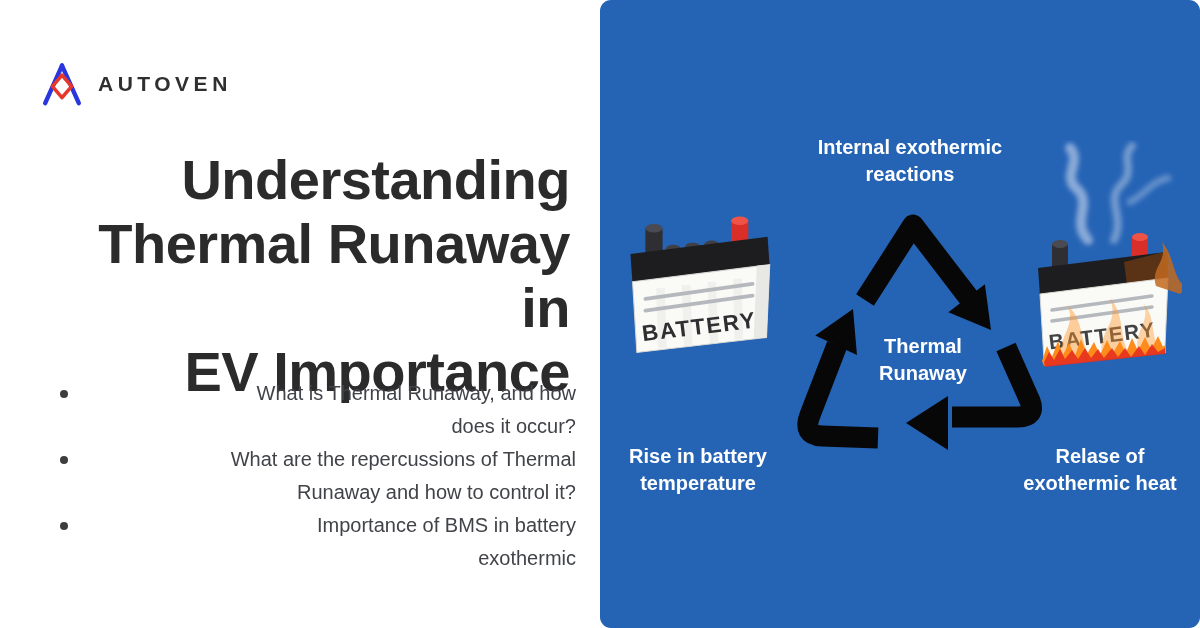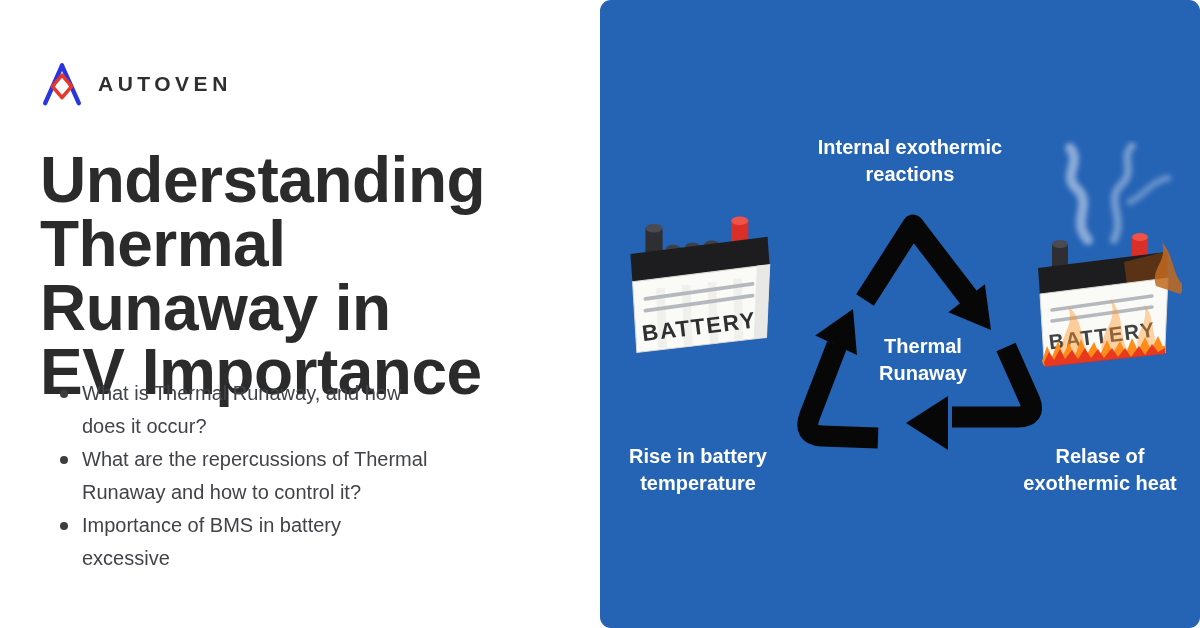--- a/index.html
+++ b/index.html
@@ -7,29 +7,29 @@
     --text-dark:#2b2b2b;
     --text-body:#414348;
     --arrow-black:#070707;
   }
   *{margin:0;padding:0;box-sizing:border-box;}
   html,body{background:#888;}
   .canvas{
     position:relative;width:1200px;height:628px;background:#ffffff;
     overflow:hidden;font-family:"Liberation Sans",sans-serif;
   }
-  .left-panel{position:absolute;left:0;top:0;width:600px;height:628px;background:#ffffff;}
+  .left-panel{position:absolute;left:0;top:0;width:600px;height:628px;background:#ffffff;text-align:right;}
   .right-panel{position:absolute;left:600px;top:0;width:600px;height:628px;background:var(--panel-blue,#2563b5);border-radius:11px;}
 
   .brand-row{position:absolute;left:38px;top:58px;height:52px;display:flex;align-items:center;}
   .brand-icon{width:48px;height:52px;display:block;}
   .brand-name{margin-left:12px;font-size:21px;font-weight:600;letter-spacing:4.5px;color:#2f2f2f;}
 
   .headline{position:absolute;left:40px;top:148px;width:530px;color:var(--text-dark,#2b2b2b);
-    font-size:64px;font-weight:bold;line-height:64px;letter-spacing:-0.5px;}
+    font-size:56px;font-weight:bold;line-height:64px;letter-spacing:-0.5px;}
   .headline .hl-line{display:block;}
 
   .bullet-list{position:absolute;left:56px;top:377px;width:520px;list-style:none;}
   .bullet-list li{position:relative;padding-left:26px;color:var(--text-body,#414348);
     font-size:20px;line-height:33px;font-weight:400;}
   .bullet-list li::before{content:"";position:absolute;left:4px;top:13px;width:8px;height:8px;
     border-radius:50%;background:#3d3d3d;}
   .bullet-list .b-line{display:block;}
 
   .dg-label{position:absolute;color:#ffffff;font-weight:bold;font-size:20px;line-height:27px;
@@ -69,21 +69,21 @@
       <li>
         <span class="b-line">What is Thermal Runaway, and how</span>
         <span class="b-line">does it occur?</span>
       </li>
       <li>
         <span class="b-line">What are the repercussions of Thermal</span>
         <span class="b-line">Runaway and how to control it?</span>
       </li>
       <li>
         <span class="b-line">Importance of BMS in battery</span>
-        <span class="b-line">excessive</span>
+        <span class="b-line">exothermic</span>
       </li>
     </ul>
   </div>
 
   <div class="right-panel">
 
     <div class="dg-label dg-label-top">Internal exothermic reactions</div>
 
     <svg class="battery-normal" viewBox="0 0 140 138">
       <g>

